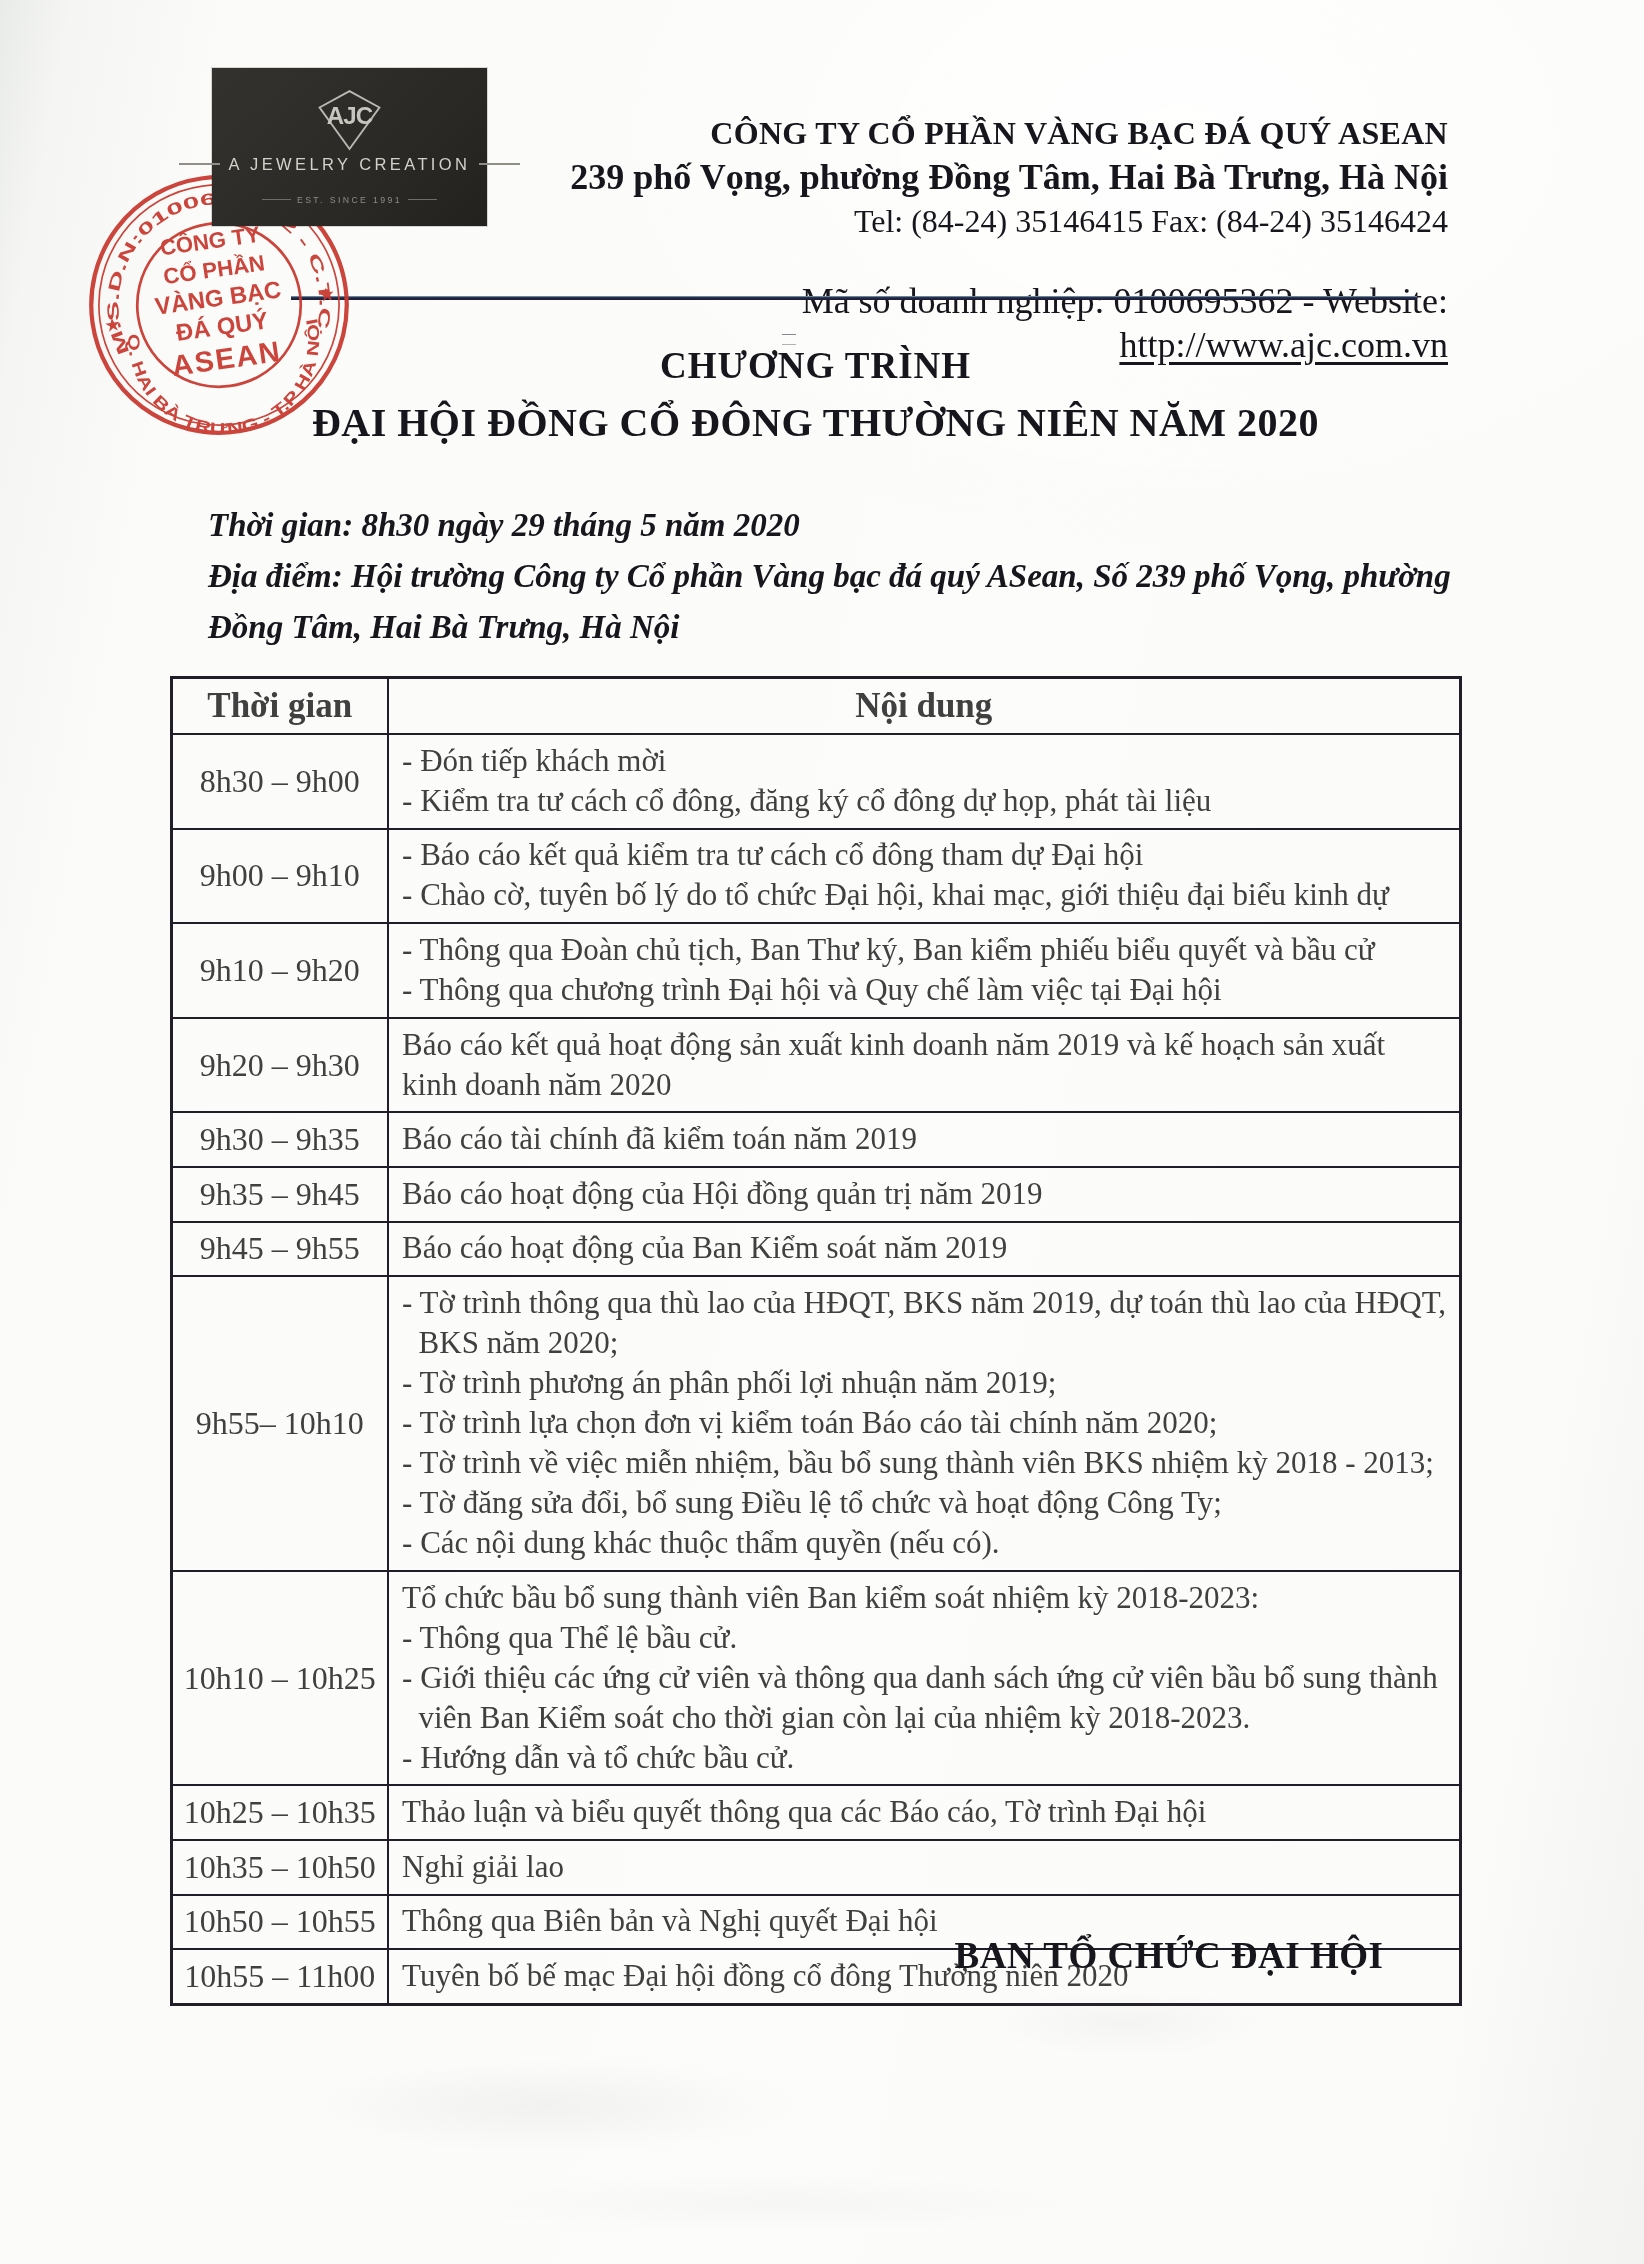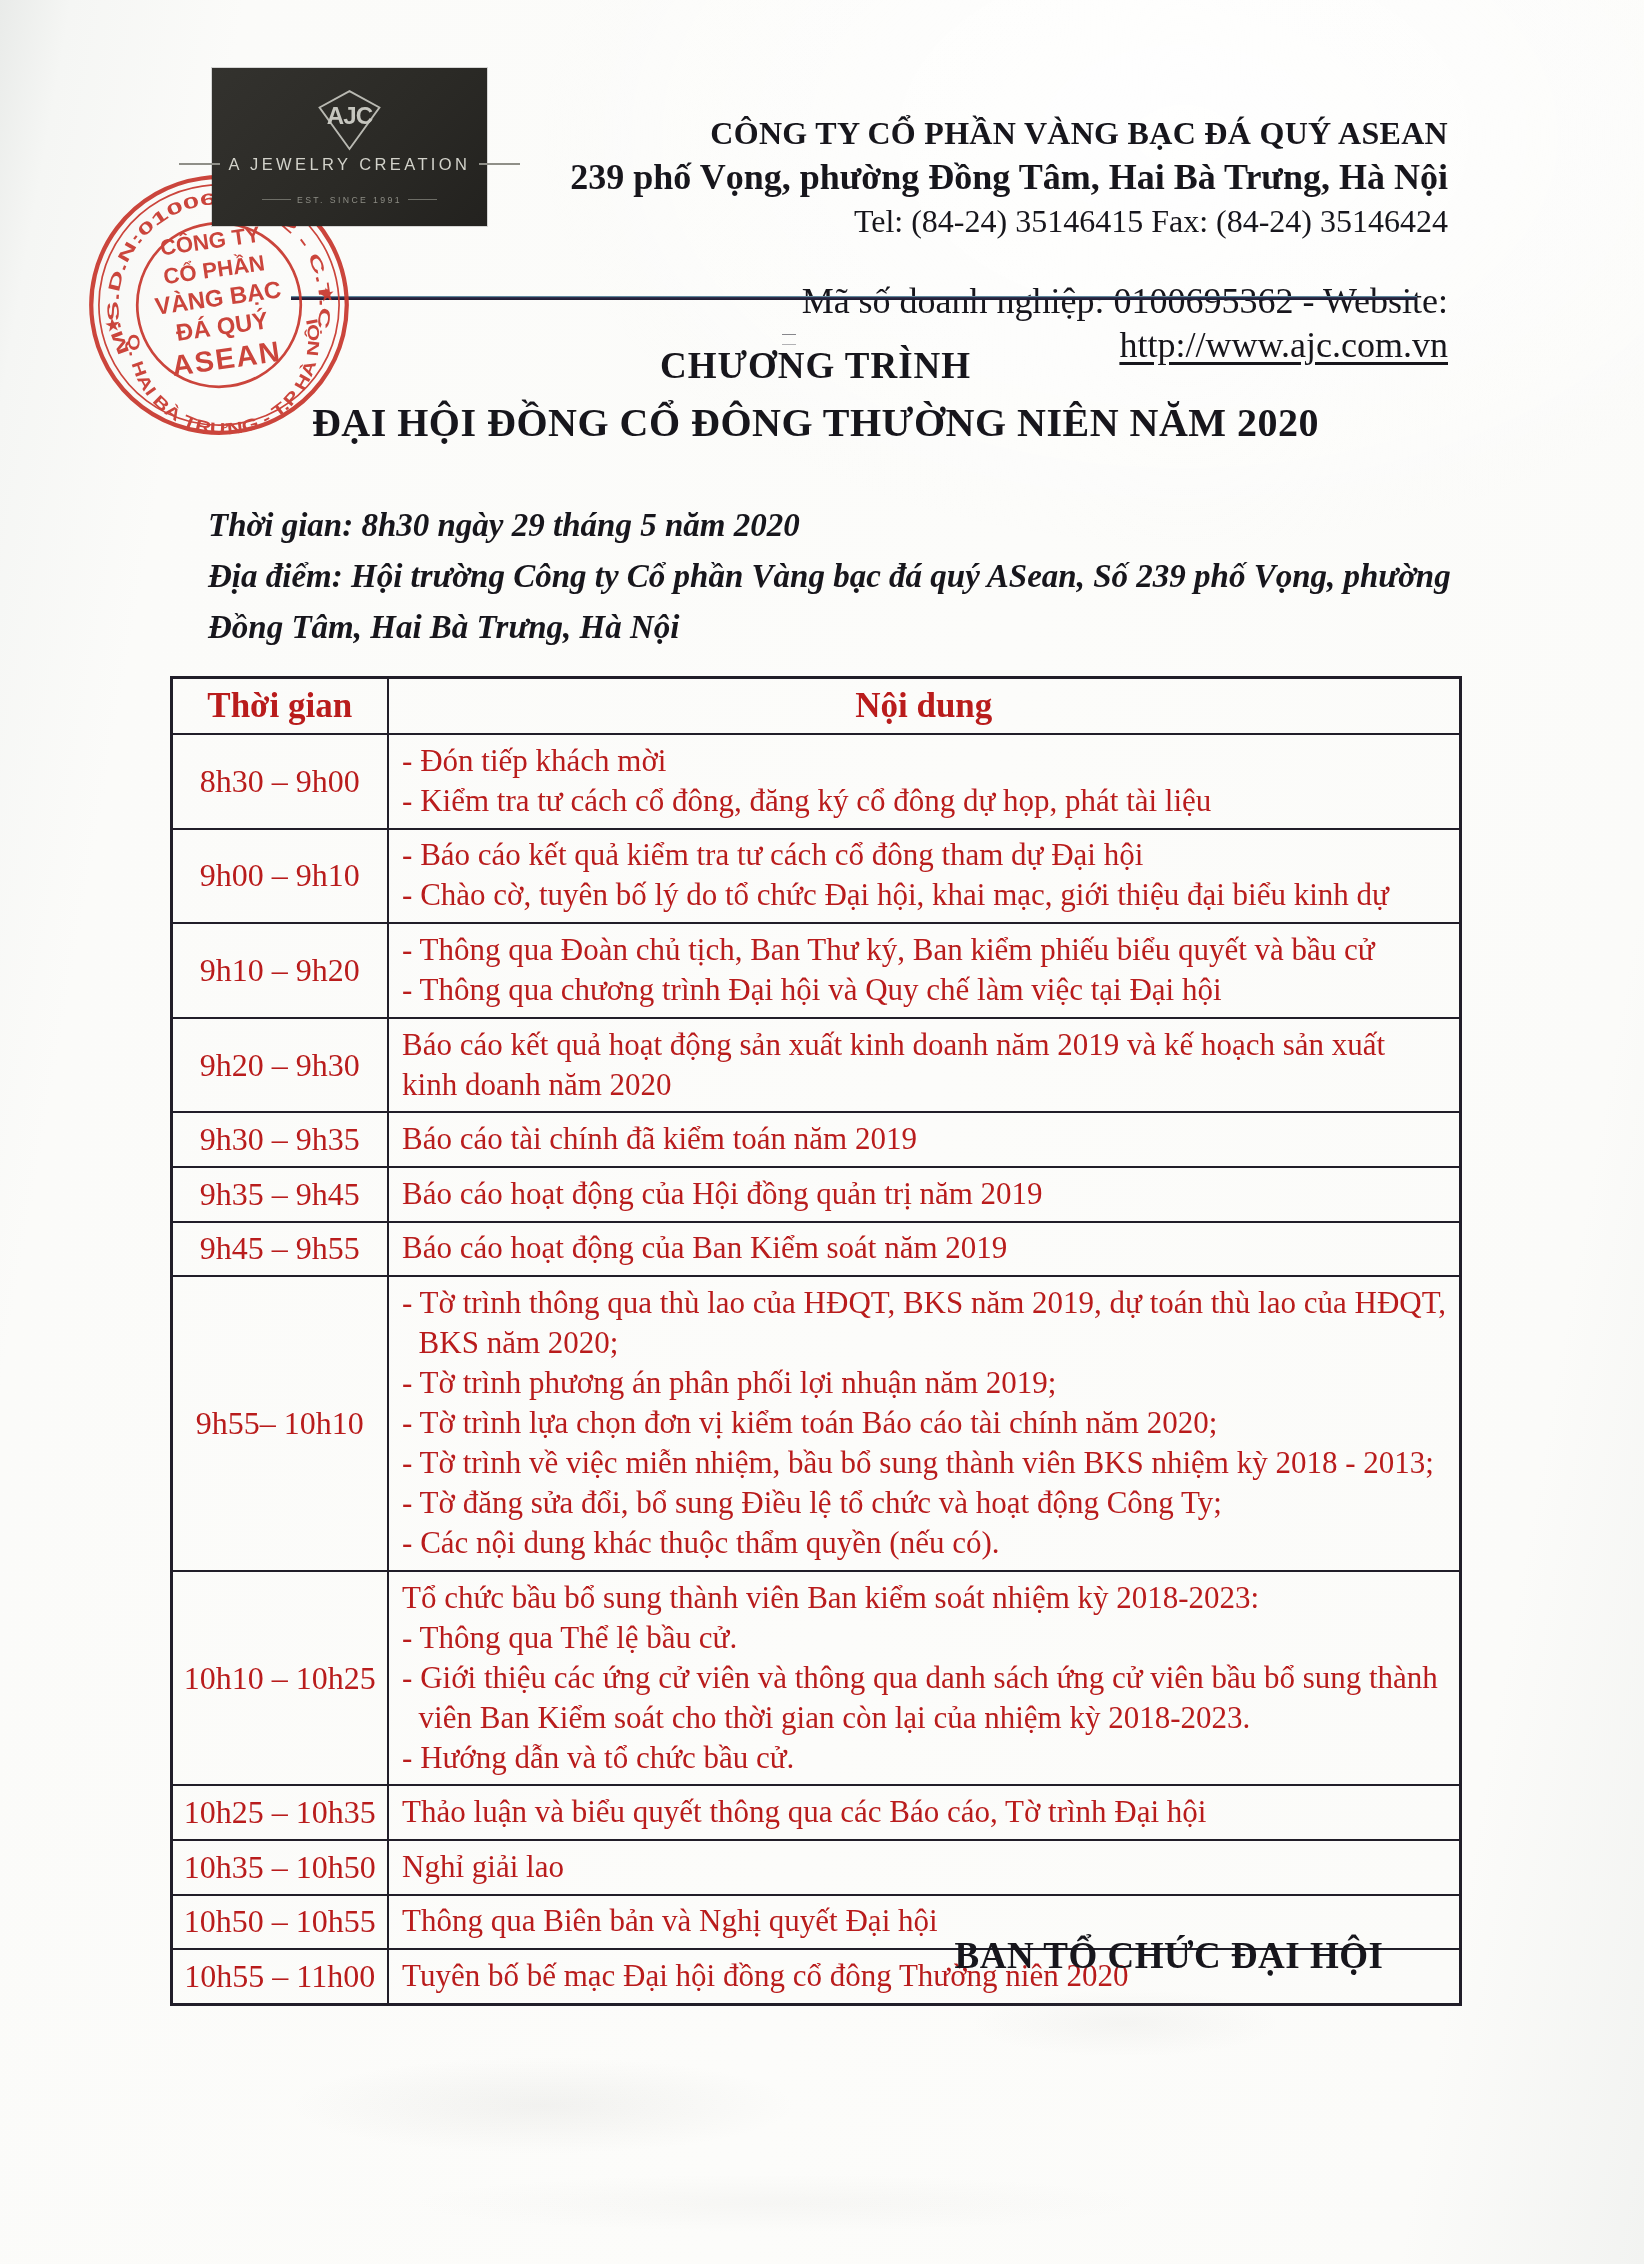--- a/index.html
+++ b/index.html
@@ -55,21 +55,21 @@
   .title-2{font-size:40px;font-weight:700;margin-top:11.6px;letter-spacing:0.5px;}
 
   
   .meta{position:absolute;left:208px;top:500px;width:1261px;
     font-size:33px;font-weight:700;font-style:italic;line-height:51px;}
 
   
   table.agenda{
     position:absolute;left:170px;top:676px;width:1292px;
     border-collapse:collapse;table-layout:fixed;
-    font-size:31px;color:#b91c1c;
+    font-size:31px;color:#404040;
   }
   table.agenda,.agenda th,.agenda td{border:2.5px solid #211e29;}
   table.agenda{border-width:3.4px;}
   .agenda th{font-size:35px;font-weight:700;height:54px;text-align:center;padding:0;}
   .agenda col.c-time{width:216px;}
   .time-cell{text-align:center;vertical-align:middle;font-size:32px;padding:3.9px 1.9px;}
   .content-cell{padding:5.8px 11.6px 6.8px 13.6px;vertical-align:middle;line-height:40px;}
   .cline{padding-left:16.5px;text-indent:-16.5px;}
   .cline.plain{padding-left:0;text-indent:0;}
 

